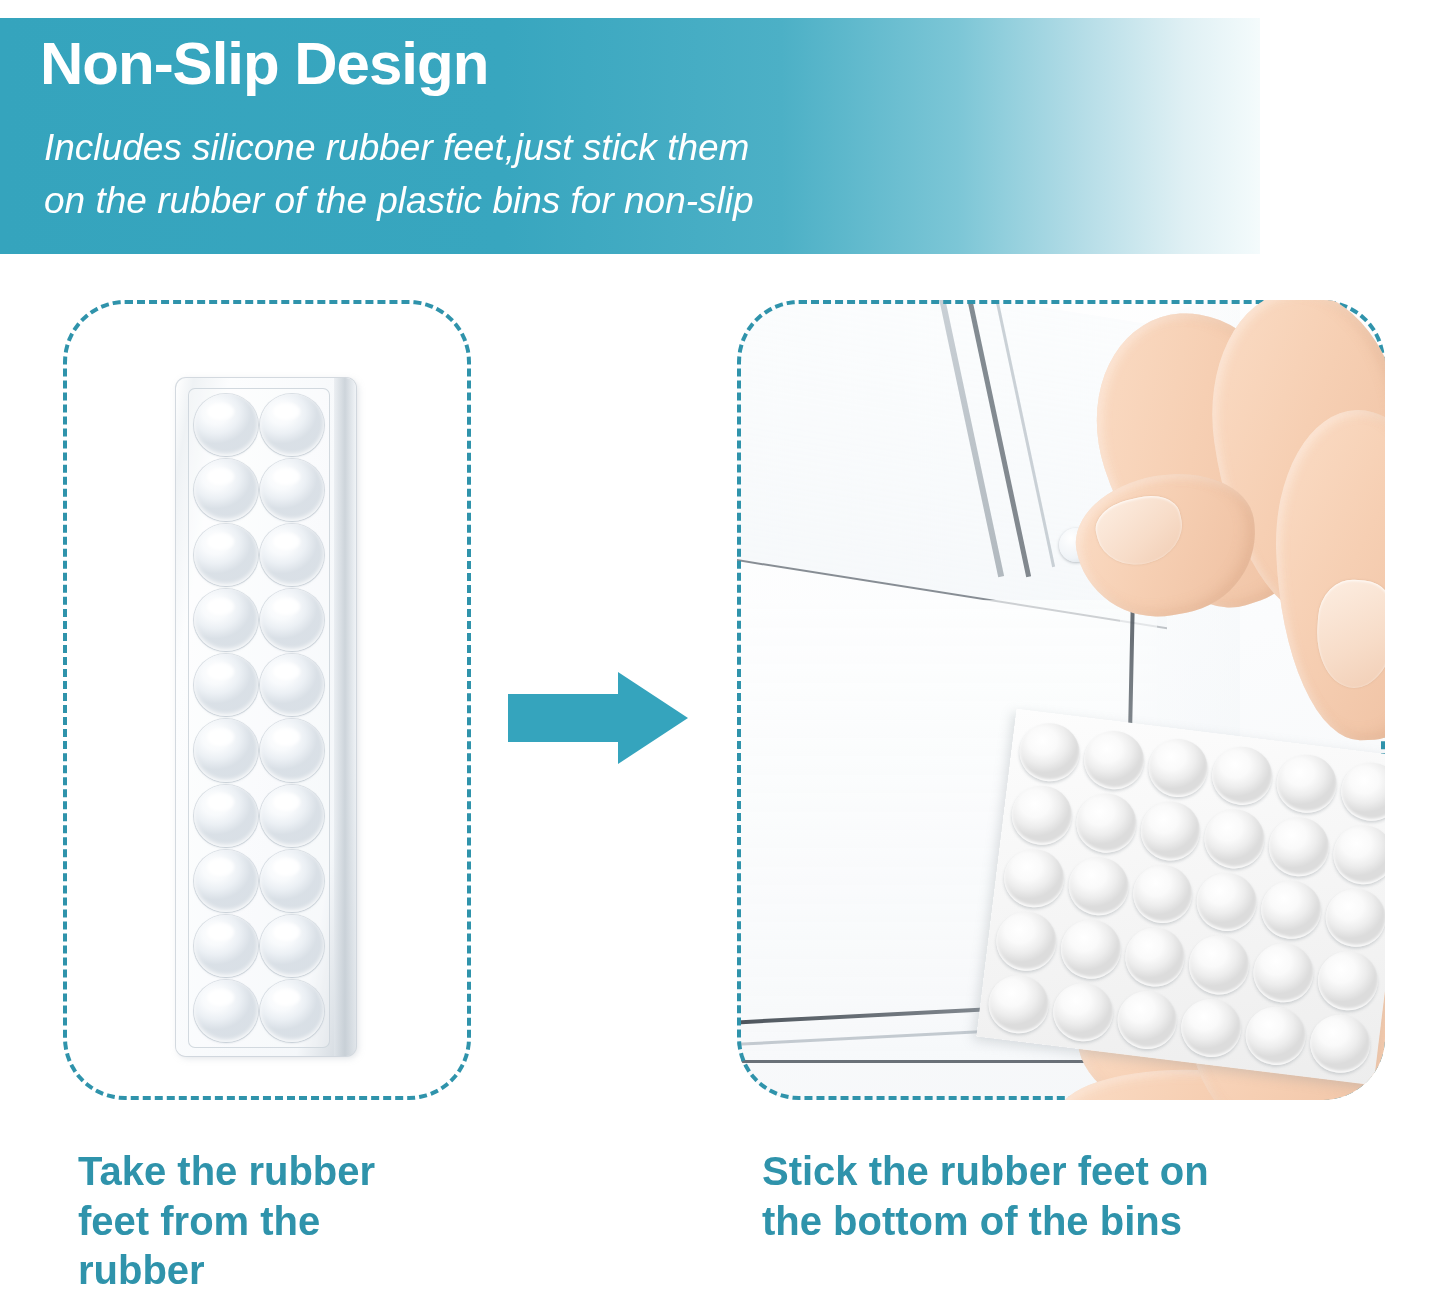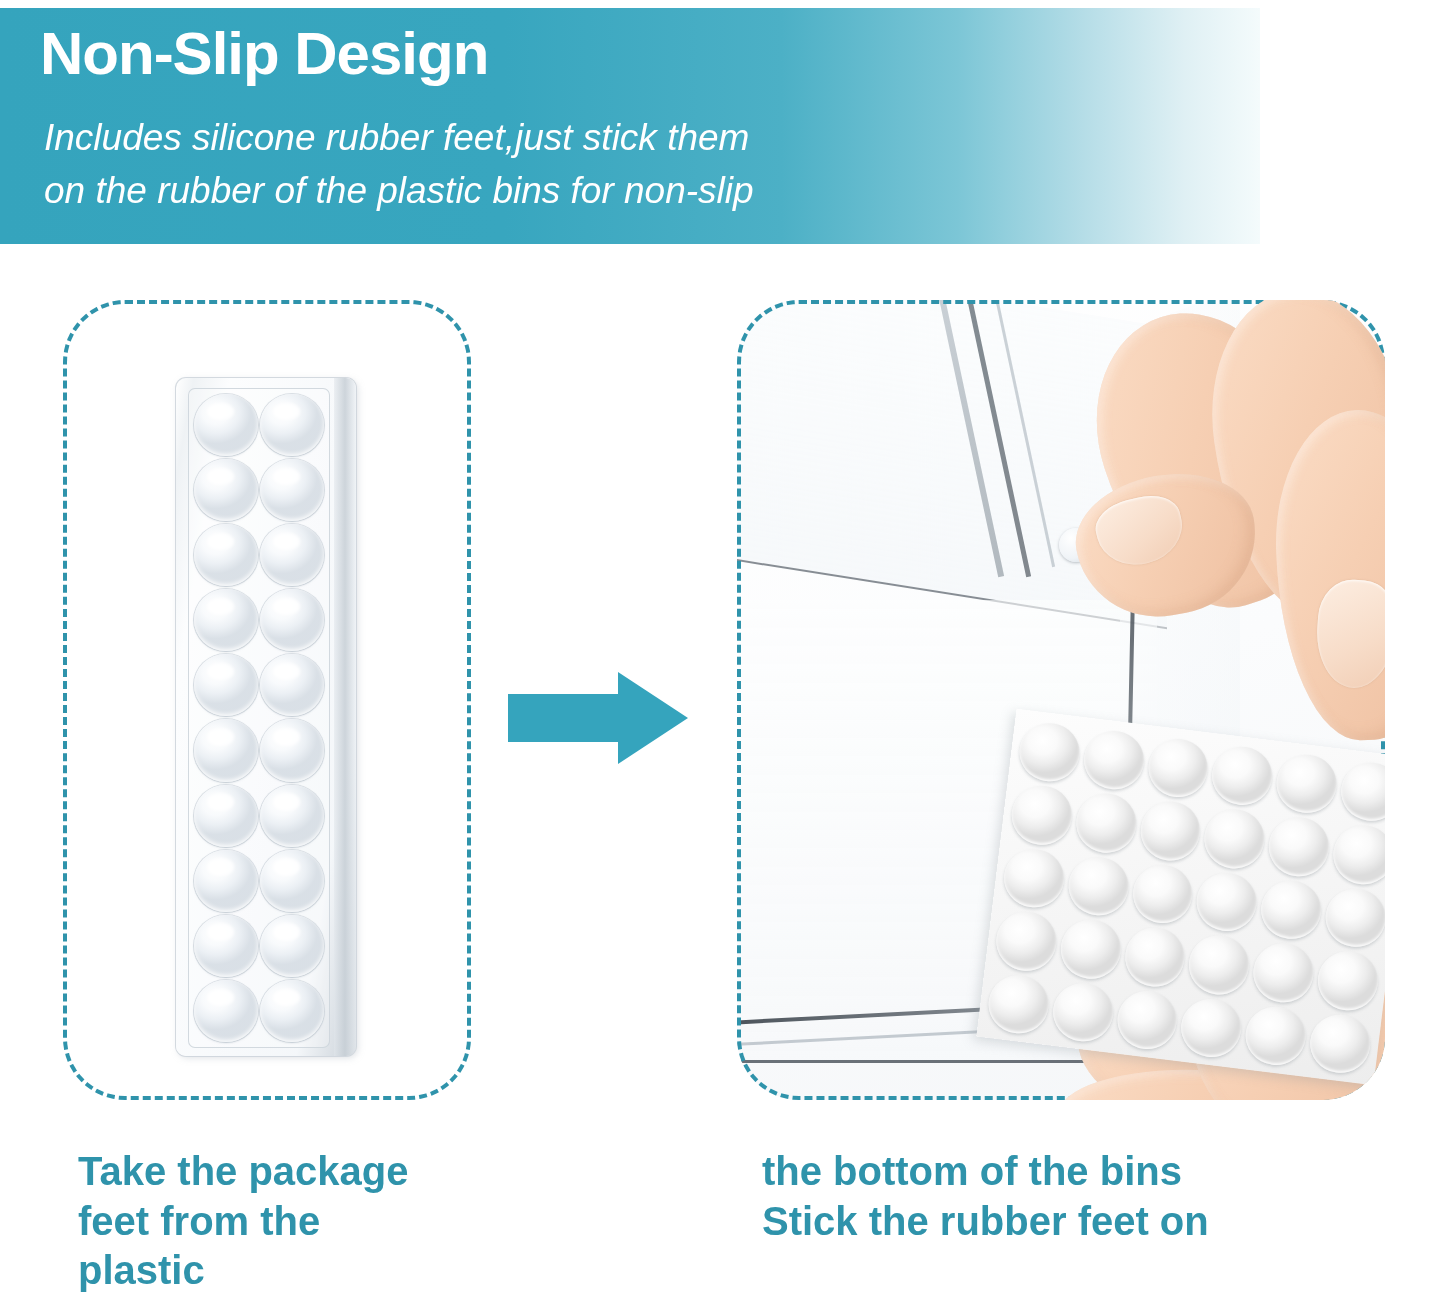--- a/index.html
+++ b/index.html
@@ -14,21 +14,21 @@
     position: relative;
     width: 1445px;
     height: 1306px;
     background: #ffffff;
     overflow: hidden;
   }
 
   
   .header {
     position: absolute;
-    left: 0; top: 8px;
+    left: 0; top: 18px;
     width: 1260px;
     height: 236px;
     background: linear-gradient(90deg,
         #35a4bd 0%,
         #38a6bf 40%,
         #4cb0c6 62%,
         #7cc6d6 76%,
         #b5dde7 86%,
         #dff0f4 94%,
         #f4fbfc 100%);
@@ -423,23 +423,23 @@
         <div class="bump"></div>
         <div class="bump"></div>
         <div class="bump"></div>
         <div class="bump"></div>
       </div>
     </div>
   </div>
   <div class="panel panel-right"></div>
 
   <div class="caption caption-left">
-    <div>Take the package</div>
+    <div>Take the rubber</div>
     <div>feet from the</div>
-    <div>plastic</div>
+    <div>rubber</div>
   </div>
 
   <div class="caption caption-right">
+    <div>Stick the rubber feet on</div>
     <div>the bottom of the bins</div>
-    <div>Stick the rubber feet on</div>
   </div>
 
 </div>
 
 </body></html>

